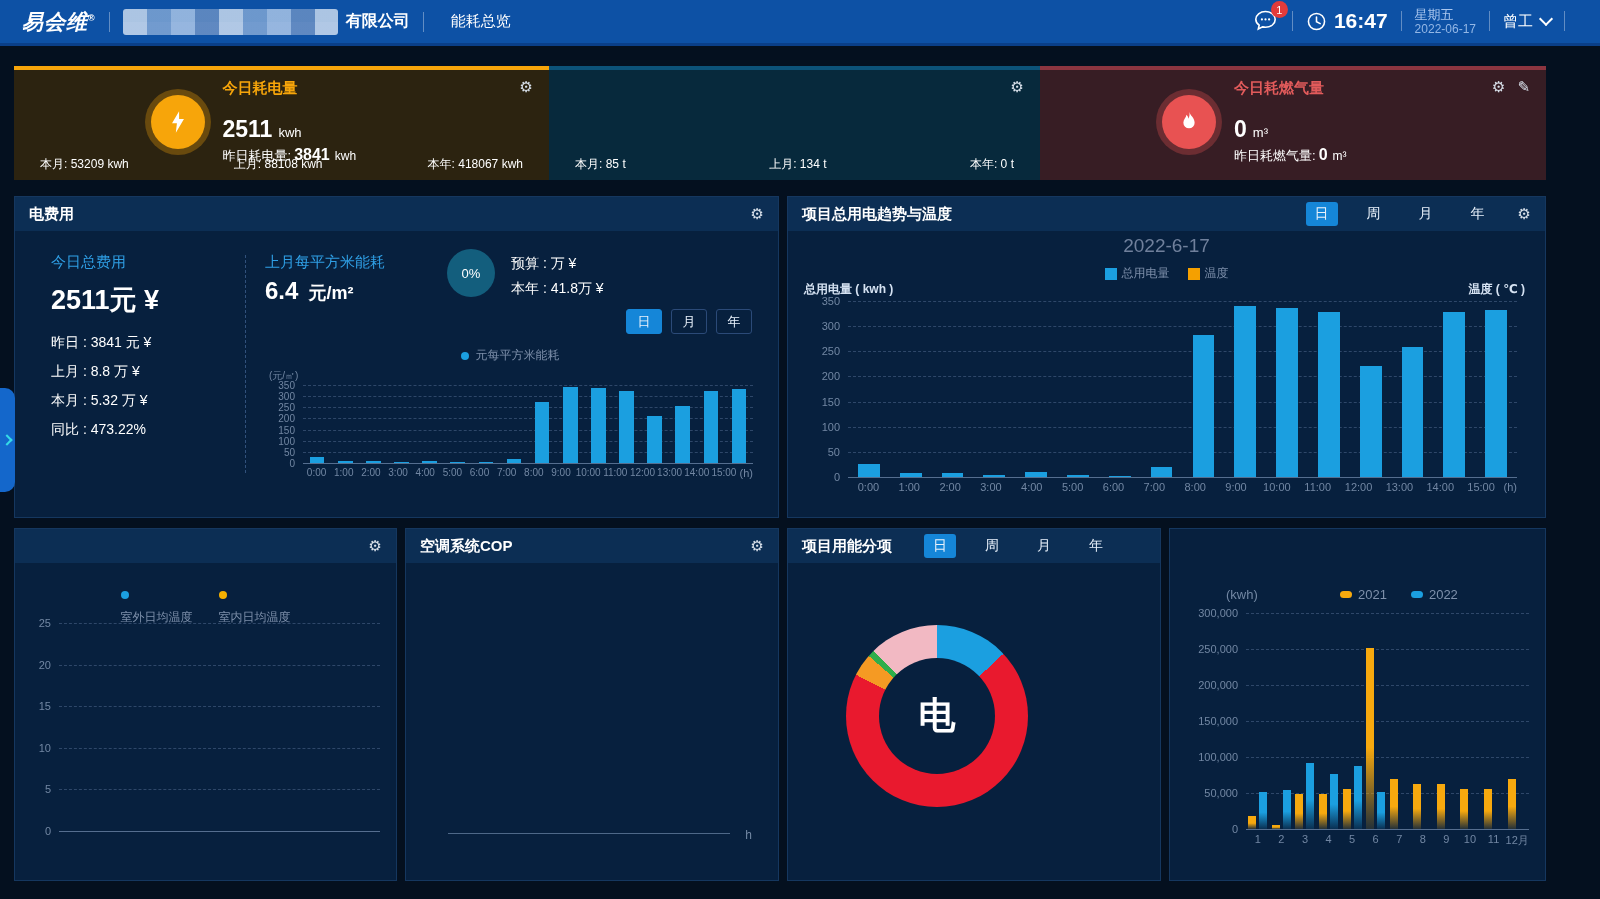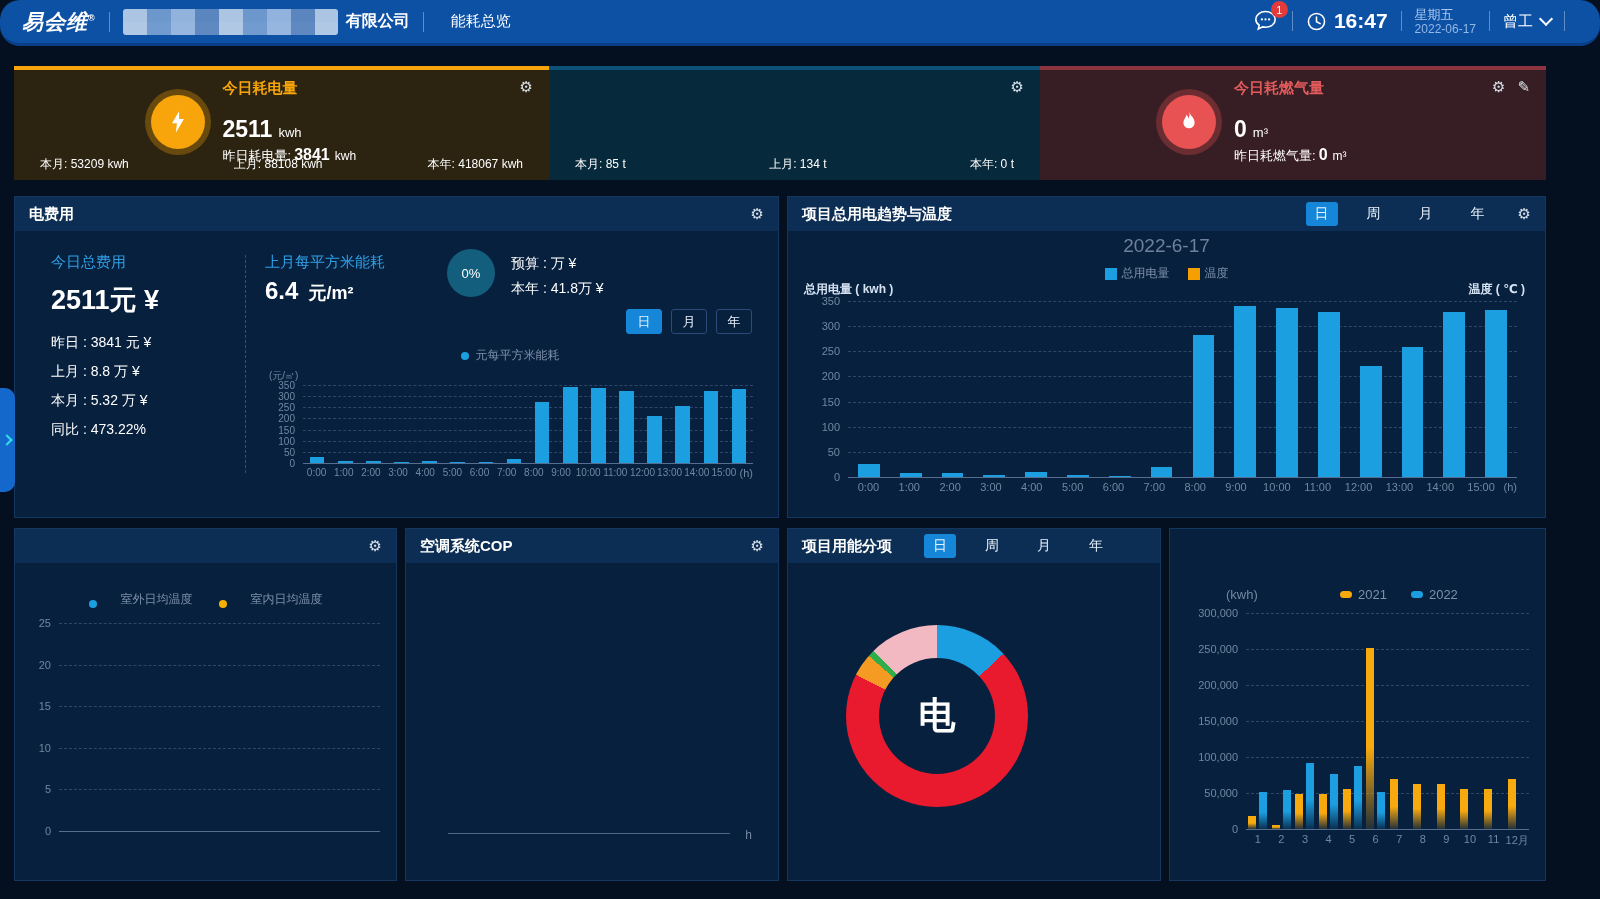--- a/index.html
+++ b/index.html
@@ -1,19 +1,19 @@
 <!DOCTYPE html>
 <html><head>
 <meta charset="utf-8">
 <style>
   html,body{margin:0;padding:0;background:#04101f;font-family:"Liberation Sans","DejaVu Sans",sans-serif;}
   .app{position:relative;width:1600px;height:899px;background:#04101f;overflow:hidden;}
   
   .topbar{position:absolute;left:0;top:0;width:100%;height:46px;background:#0d51a5;border-bottom:3px solid #0a3f88;
-          display:flex;align-items:center;padding:0 22px;box-sizing:border-box;color:#fff;border-radius:20px;}
+          display:flex;align-items:center;padding:0 22px;box-sizing:border-box;color:#fff;}
   .brand{font-size:21px;font-weight:bold;font-style:italic;letter-spacing:1px;white-space:nowrap;}
   .brand sup{font-size:9px;font-style:normal;}
   .vdiv{width:1px;height:20px;background:rgba(255,255,255,.35);margin:0 13px;flex:0 0 auto;}
   .mosaic{width:215px;height:26px;border-radius:3px;flex:0 0 auto;
     background:
       repeating-linear-gradient(90deg, rgba(190,210,235,.9) 0 24px, rgba(120,160,210,.9) 24px 48px, rgba(160,190,228,.9) 48px 72px, rgba(100,140,195,.9) 72px 96px),
       repeating-linear-gradient(0deg, rgba(255,255,255,.18) 0 13px, rgba(10,50,110,.28) 13px 26px);}
   .company{font-size:16px;font-weight:bold;margin-left:8px;white-space:nowrap;}
   .nav-tab{font-size:15px;margin-left:14px;white-space:nowrap;cursor:pointer;}
   .top-right{margin-left:auto;display:flex;align-items:center;}
@@ -117,21 +117,21 @@
   
   .tdate{position:absolute;left:0;right:0;top:38px;text-align:center;color:#70809c;font-size:19px;}
   .tlegend{position:absolute;left:0;right:0;top:68px;display:flex;justify-content:center;gap:18px;align-items:center;color:#7e90ab;font-size:12px;}
   .tlegend .item{display:flex;align-items:center;gap:5px;cursor:pointer;}
   .sq{width:12px;height:12px;display:inline-block;}
   .axis-lab{position:absolute;top:84px;color:#d5e2f2;font-size:12px;font-weight:bold;}
   .axis-lab.left{left:16px;}
   .axis-lab.right{right:20px;}
   
   .temp-legend{position:absolute;left:0;right:0;top:62px;display:flex;justify-content:center;gap:26px;color:#7e90ab;font-size:12px;}
-  .temp-legend .item{display:flex;align-items:flex-end;gap:24px;cursor:pointer;}
+  .temp-legend .item{display:flex;align-items:flex-start;gap:10px;cursor:pointer;flex-direction:column;}
   
   .cop-axis{position:absolute;left:42px;right:48px;bottom:46px;border-top:1px solid rgba(150,175,210,.5);}
   .cop-h{position:absolute;right:26px;bottom:38px;color:#7287a3;font-size:12px;}
   
   .donut{position:absolute;left:58px;top:96px;width:182px;height:182px;border-radius:50%;}
   .donut::after{content:"";position:absolute;inset:33px;border-radius:50%;background:#07203e;}
   .donut-center{position:absolute;inset:0;display:flex;align-items:center;justify-content:center;color:#fff;font-size:37px;font-weight:bold;z-index:2;}
   .donut-legend{position:absolute;right:24px;top:126px;}
   .dl-item{display:flex;align-items:center;justify-content:flex-end;gap:10px;margin-bottom:8px;color:#7e90ab;font-size:14px;cursor:pointer;}
   .dl-swatch{width:38px;height:16px;border-radius:3px;flex:0 0 auto;}

